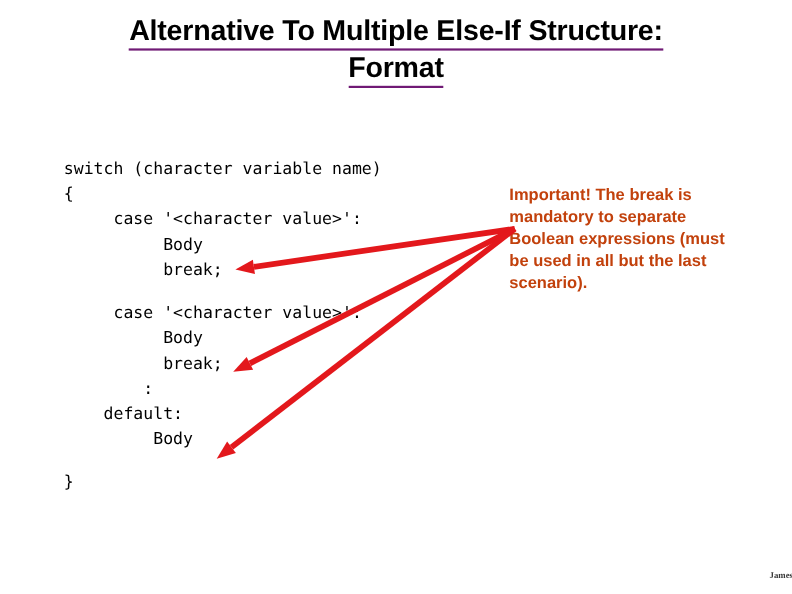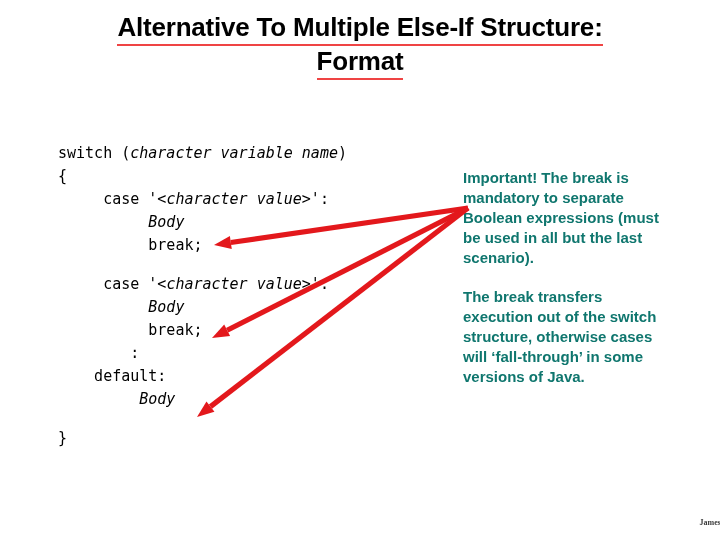--- a/index.html
+++ b/index.html
@@ -29,21 +29,21 @@
     text-align: center;
     font-family: "Liberation Sans", sans-serif;
     font-weight: bold;
     font-size: 26px;
     line-height: 31px;
     color: #000000;
     letter-spacing: -0.2px;
   }
   #title .tline {
     display: inline-block;
-    border-bottom: 2px solid #ef4444;
+    border-bottom: 2px solid #701a75;
     padding-bottom: 1px;
   }
 
   
   #format-heading {
     position: absolute;
     left: 56px;
     top: 112px;
     font-family: "Liberation Sans", sans-serif;
     font-weight: bold;
@@ -65,32 +65,31 @@
   }
   #code-block .ln {
     display: block;
     height: 23px;
     white-space: pre;
   }
   #code-block .ln.blank {
     height: 16px;
   }
   #code-block .it {
-    font-style: italic;
     margin-top: 44px;
   }
 
   
   .note {
     position: absolute;
     font-family: "Liberation Sans", sans-serif;
     font-weight: bold;
     font-size: 15px;
     line-height: 20px;
-    color: #0f766e;
+    color: #c2410c;
   }
   #note-1 {
     left: 463px;
     top: 168px;
     width: 212px;
   }
   #note-2 {
     left: 463px;
     top: 287px;
     width: 200px;
@@ -138,21 +137,20 @@
 
   <div id="title">
     <div><span class="tline">Alternative To Multiple Else-If  Structure:</span></div>
     <div><span class="tline">Format</span></div>
   </div>
 
 
   <div id="code-block"><span class="ln"><span>switch (</span><span class="it">character variable name</span><span>)</span></span><span class="ln"><span>{</span></span><span class="ln"><span>     case '&lt;</span><span class="it">character value</span><span>&gt;':</span></span><span class="ln"><span>          </span><span class="it">Body</span></span><span class="ln"><span>          break;</span></span><span class="ln blank"><span> </span></span><span class="ln"><span>     case '&lt;</span><span class="it">character value</span><span>&gt;':</span></span><span class="ln"><span>          </span><span class="it">Body</span></span><span class="ln"><span>          break;</span></span><span class="ln"><span>        :</span></span><span class="ln"><span>    default:</span></span><span class="ln"><span>         </span><span class="it">Body</span></span><span class="ln blank"><span> </span></span><span class="ln"><span>}</span></span></div>
 
   <div class="note" id="note-1">Important! The break is mandatory to separate Boolean expressions (must be used in all but the last scenario).</div>
-  <div class="note" id="note-2">The break transfers execution out of the switch structure, otherwise cases will ‘fall-through’ in some versions of Java.</div>
 
 
   <div id="credit">James Tam</div>
 
   <svg id="arrows" viewBox="0 0 720 540" xmlns="http://www.w3.org/2000/svg">
       <g>
         <line x1="468" y1="208" x2="230.82245452051248" y2="242.5494849714214" stroke="#E3181C" stroke-width="5.2" stroke-linecap="butt"></line>
         <polygon points="214,245 229.88549289193833,236.11737000769605 231.75941614908663,248.98159993514676" fill="#E3181C"></polygon>
       </g>
       <g>

